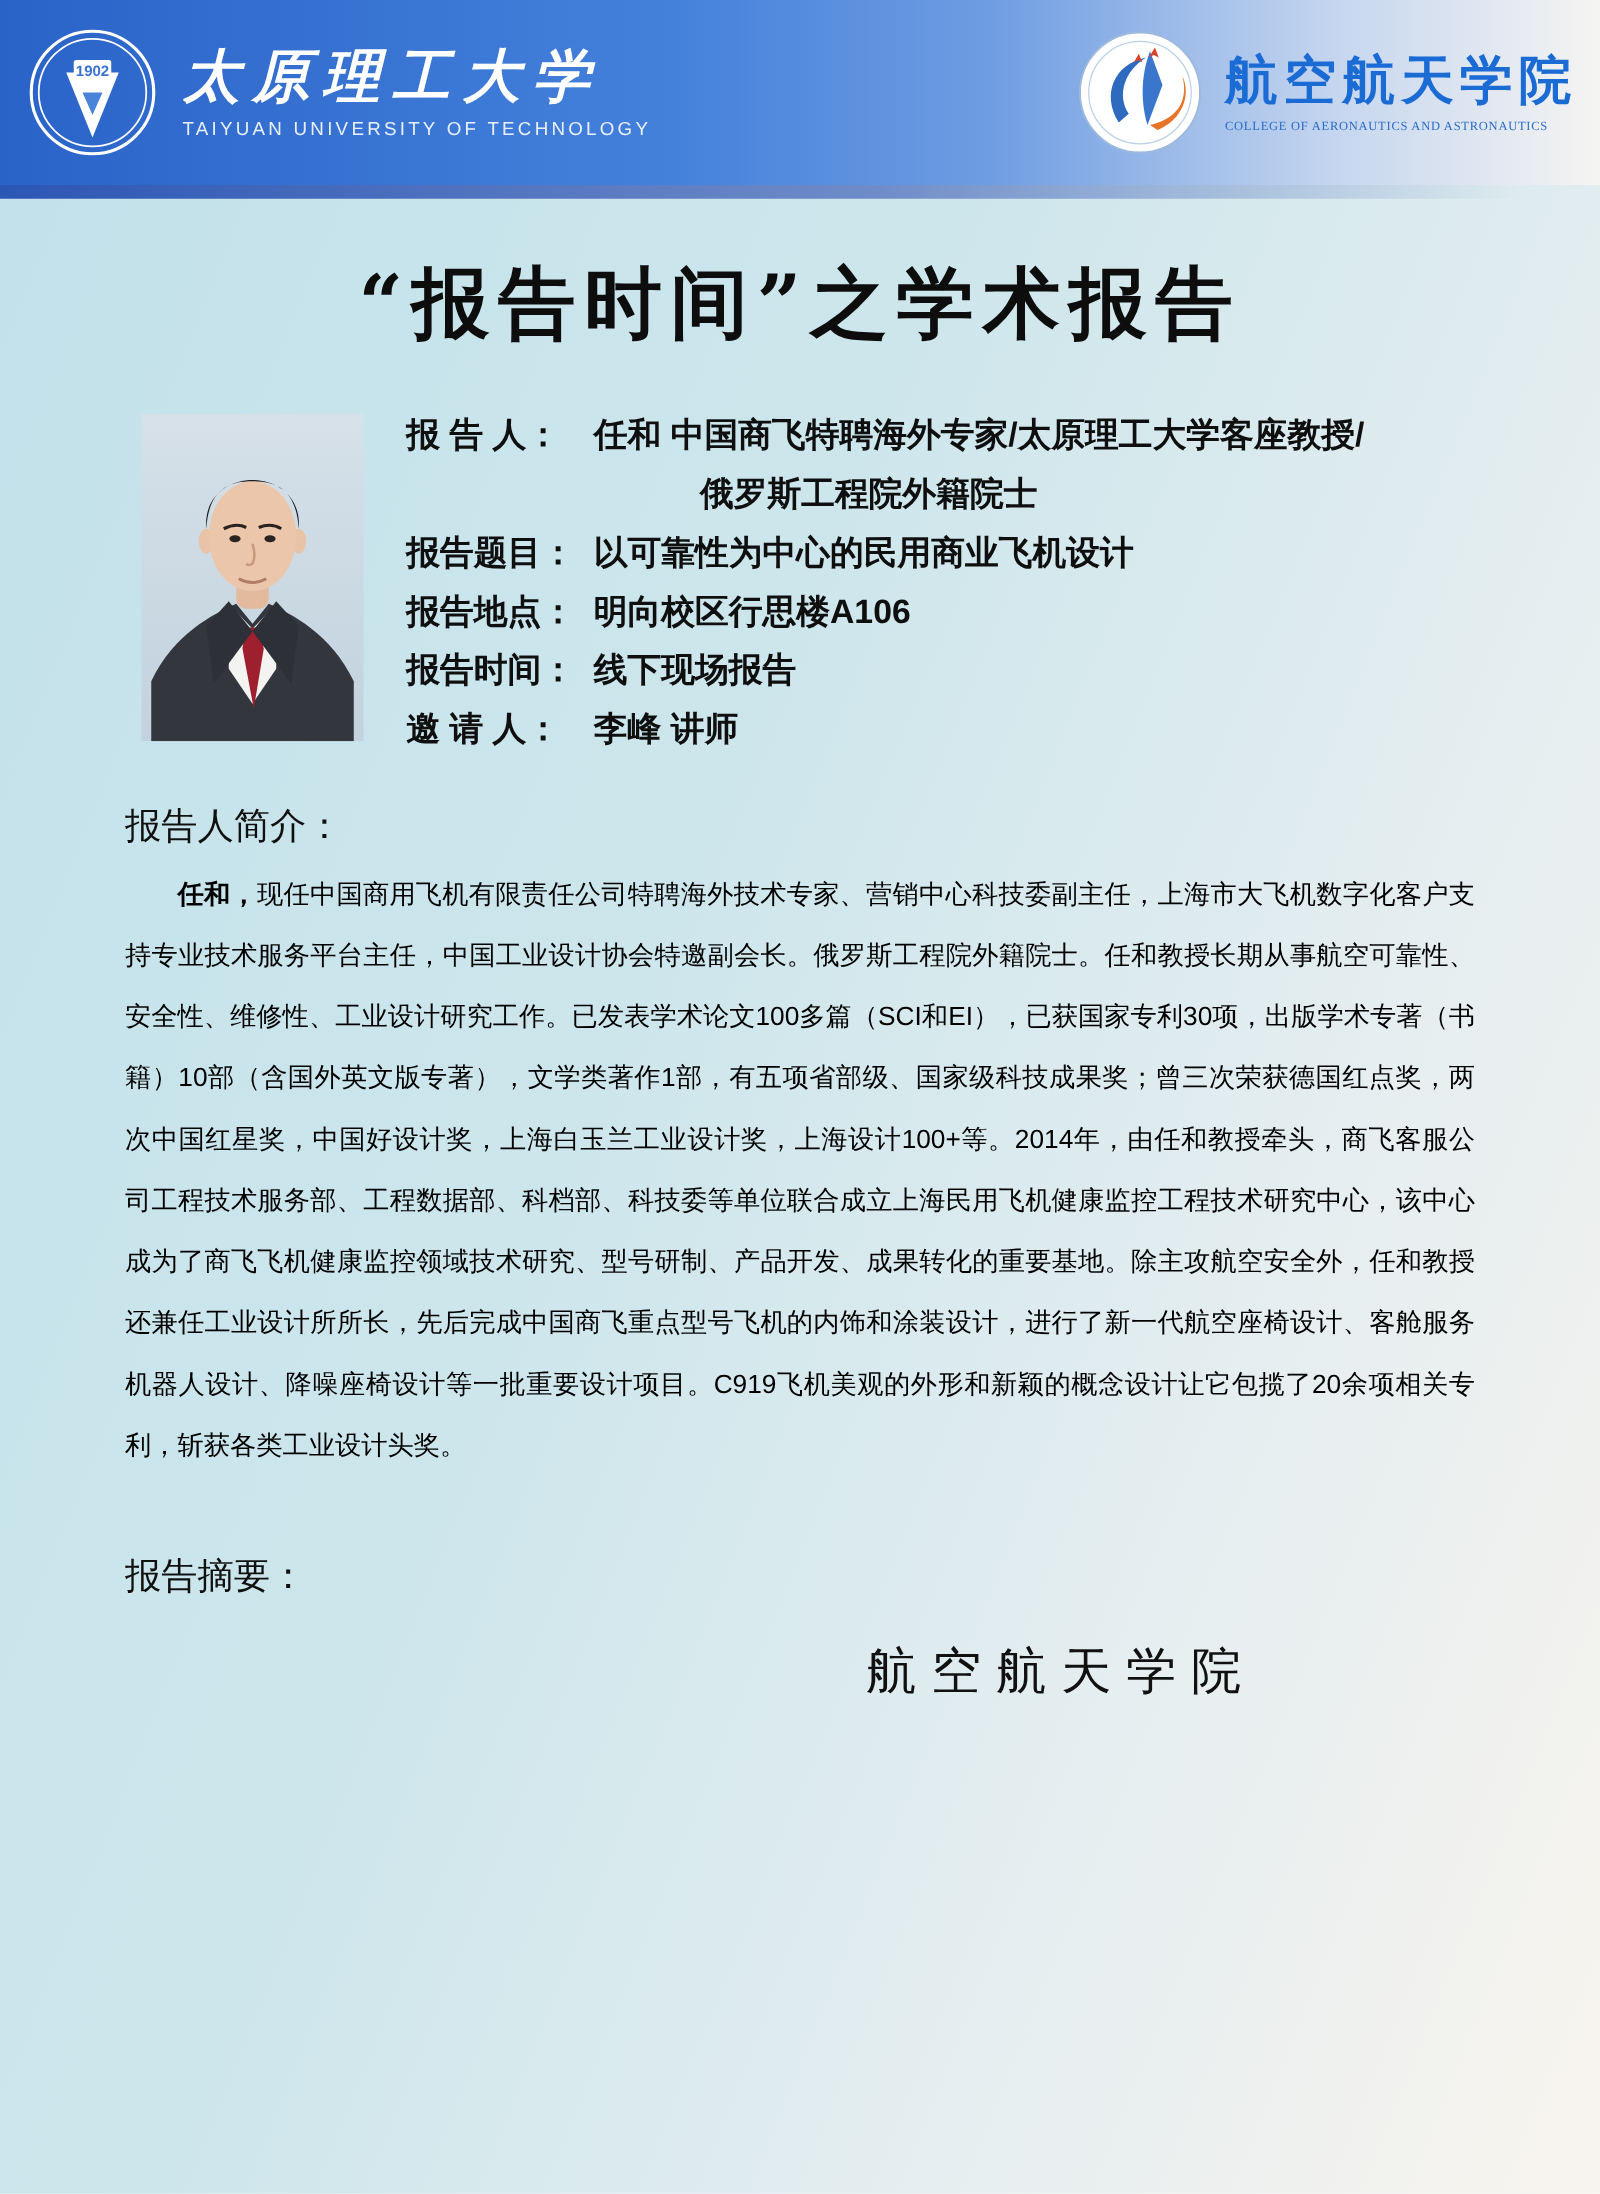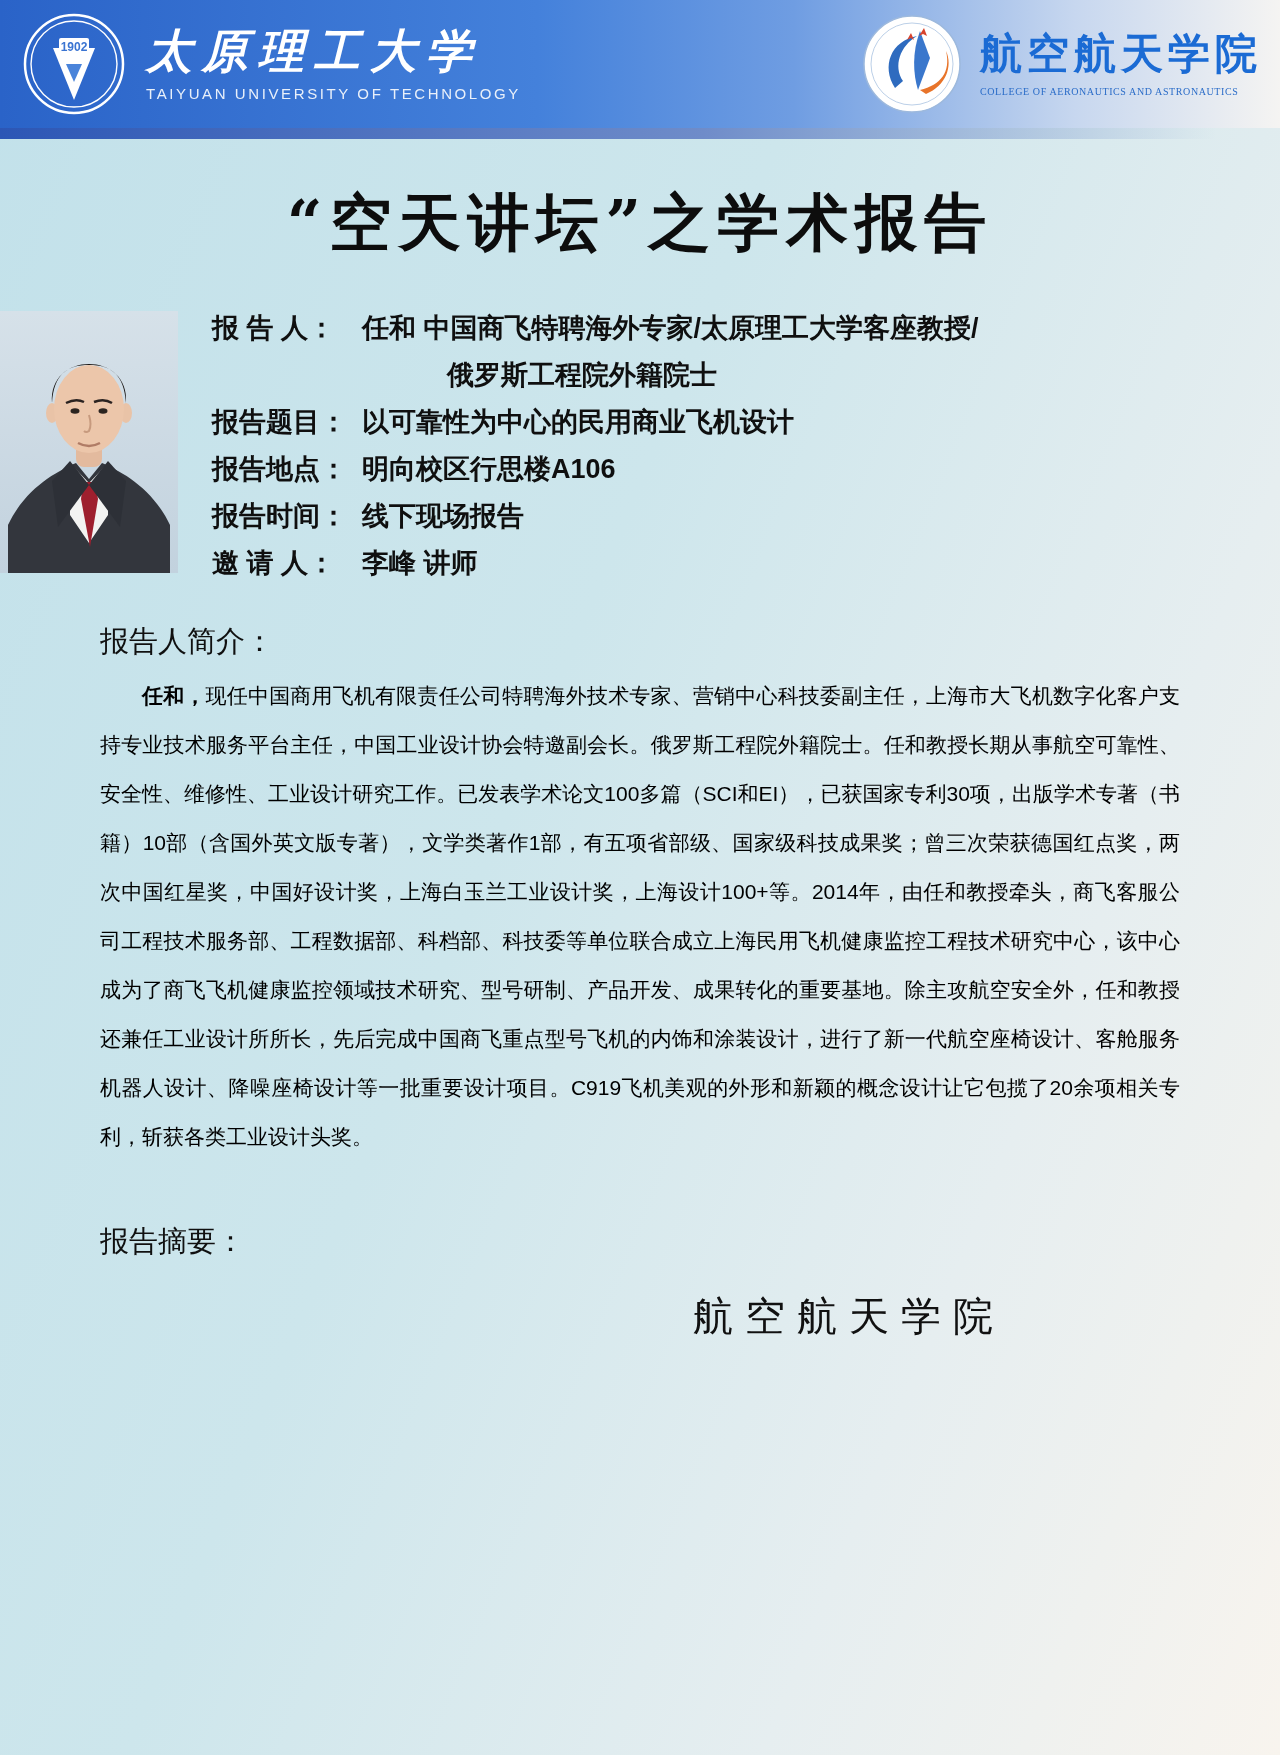--- a/index.html
+++ b/index.html
@@ -5,21 +5,21 @@
   * { margin:0; padding:0; box-sizing:border-box; }
   html,body { width:1280px; }
   body {
     height:1755px; overflow:hidden;
     font-family:"Liberation Sans", sans-serif;
     background: linear-gradient(112deg, #c2e1ea 0%, #cde6ec 42%, #e6eef0 74%, #f8f4ee 100%);
     color:#101010;
   }
   
   .header {
-    height:128px; display:flex; align-items:center;
+    height:148px; display:flex; align-items:center;
     background: linear-gradient(to right, #2a63c8 0%, #4481db 42%, #6f9de2 62%, #c7d7ef 84%, #f5f4f2 100%);
   }
   .header-strip {
     height:11px;
     background: linear-gradient(to right, #2c56b5 0%, #6f8cc9 55%, rgba(245,245,245,0) 95%);
   }
   .u-group { display:flex; align-items:center; margin-left:22px; }
   .u-logo { width:104px; height:104px; flex:0 0 auto; }
   .u-text { margin-left:20px; }
   .u-zh {
@@ -32,21 +32,21 @@
   .c-text { margin-left:18px; }
   .c-zh { color:#1b6bd4; font-size:42px; font-weight:bold; letter-spacing:5px; line-height:1.1; }
   .c-en { color:#2a6cc8; font-family:"Liberation Serif", serif; font-size:10px; letter-spacing:0.6px; margin-top:9px; }
   
   .poster-title {
     margin-top:42px; text-align:center;
     font-family:"DejaVu Serif", serif; font-weight:bold;
     font-size:62px; letter-spacing:7px; color:#0d0d0d;
   }
   
-  .info-section { display:flex; margin-top:40px; }
+  .info-section { display:flex; margin-top:40px; padding-left:113px; }
   .photo { width:178px; height:262px; flex:0 0 auto; margin-top:6px; }
   .info-col { margin-left:34px; font-size:27px; font-weight:bold; color:#0f0f0f; }
   .info-row { line-height:47px; white-space:nowrap; }
   .info-label { display:inline-block; min-width:150px; white-space:pre; }
   .info-line2 { margin-left:235px; line-height:47px; }
   
   .section { margin:0 100px; }
   .bio-section { margin-top:34px; }
   .sec-heading { font-size:29px; font-weight:normal; line-height:40px; }
   .para {
@@ -92,21 +92,21 @@
         <path d="M57,22 l5,-8 l3,8 l-4,-2 Z" fill="#d8432c"></path>
       </svg>
       <div class="c-text">
         <div class="c-zh">航空航天学院</div>
         <div class="c-en">COLLEGE OF AERONAUTICS AND ASTRONAUTICS</div>
       </div>
     </div>
   </div>
   <div class="header-strip"></div>
 
-  <div class="poster-title">“空天讲坛”之学术报告</div>
+  <div class="poster-title">“报告时间”之学术报告</div>
 
   <div class="info-section">
     <svg class="photo" viewBox="0 0 178 262">
       <defs>
         <linearGradient id="pbg" x1="0" y1="0" x2="0" y2="1">
           <stop offset="0" stop-color="#d6e1e9"></stop>
           <stop offset="1" stop-color="#c2d2de"></stop>
         </linearGradient>
       </defs>
       <rect x="0" y="0" width="178" height="262" fill="url(#pbg)"></rect>

